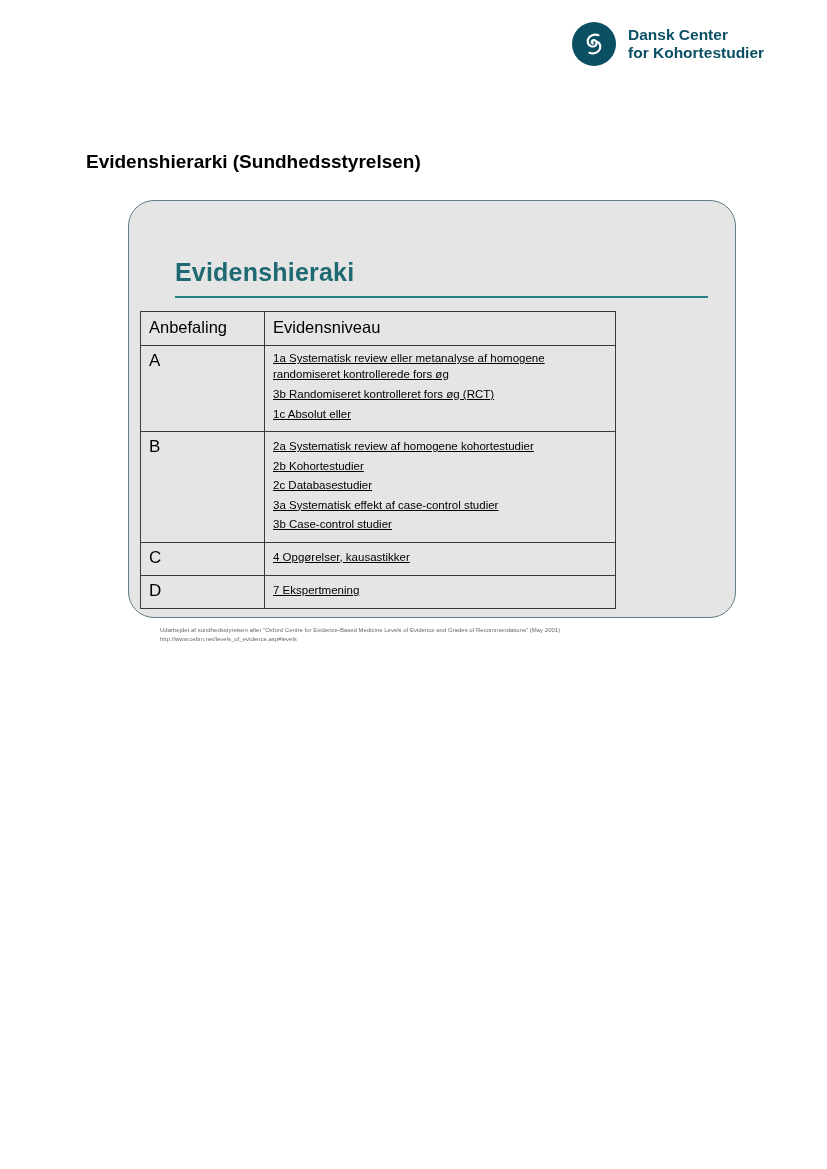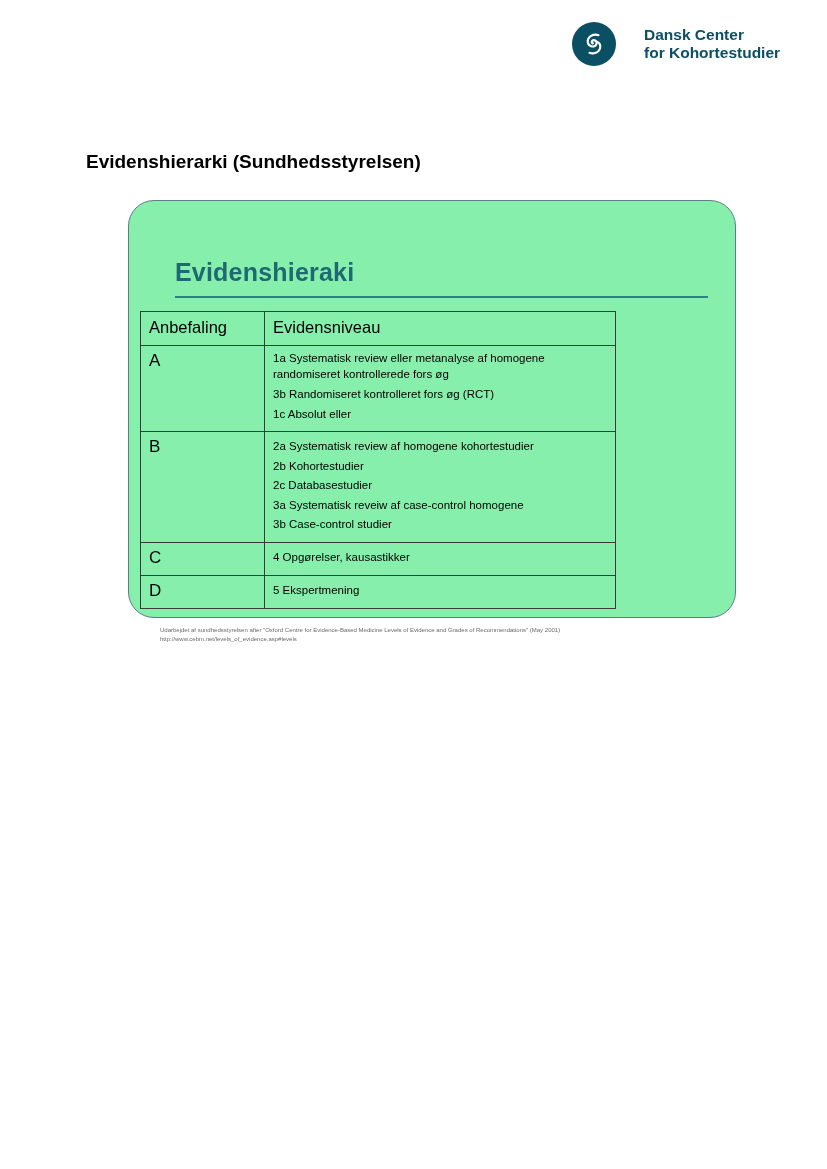--- a/index.html
+++ b/index.html
@@ -16,21 +16,21 @@
     overflow: hidden;
   }
 
   
   .logo-block {
     position: absolute;
     top: 22px;
     left: 572px;
     display: flex;
     align-items: center;
-    gap: 28px;
+    gap: 12px;
   }
   .logo-mark {
     width: 44px;
     height: 44px;
     border-radius: 50%;
     background: #0a4f63;
     display: flex;
     align-items: center;
     justify-content: center;
     flex: none;
@@ -57,21 +57,21 @@
 
   
   .slide {
     position: absolute;
     top: 200px;
     left: 128px;
     width: 608px;
     height: 418px;
     border: 1.5px solid #5f7d86;
     border-radius: 26px;
-    background: #86efac;
+    background: #e5e5e5;
     box-sizing: border-box;
   }
   .slide-title {
     position: absolute;
     top: 57px;
     left: 46px;
     font-size: 25px;
     font-weight: bold;
     color: #1f6a72;
     letter-spacing: 0.2px;
@@ -110,20 +110,21 @@
   }
   .grade-cell {
     font-size: 17px;
     line-height: 20px;
     padding-top: 7px;
   }
   .levels-cell {
     font-size: 11.5px;
     line-height: 19.5px;
     padding-top: 9px;
+    text-decoration: underline;
   }
   .levels-cell .lvl { display: block; }
   .levels-cell .lvl.wrap { line-height: 15.5px; margin-bottom: 3px; }
 
   
   .footnote {
     position: absolute;
     top: 626px;
     left: 160px;
     width: 560px;
@@ -174,34 +175,34 @@
           <span class="lvl">3b Randomiseret kontrolleret fors øg (RCT)</span>
           <span class="lvl">1c Absolut eller</span>
         </td>
       </tr>
       <tr>
         <td class="grade-cell">B</td>
         <td class="levels-cell">
           <span class="lvl">2a Systematisk review af homogene kohortestudier</span>
           <span class="lvl">2b Kohortestudier</span>
           <span class="lvl">2c Databasestudier</span>
-          <span class="lvl">3a Systematisk reveiw af case-control homogene</span>
+          <span class="lvl">3a Systematisk effekt af case-control studier</span>
           <span class="lvl">3b Case-control studier</span>
         </td>
       </tr>
       <tr>
         <td class="grade-cell">C</td>
         <td class="levels-cell">
           <span class="lvl">4 Opgørelser, kausastikker</span>
         </td>
       </tr>
       <tr>
         <td class="grade-cell">D</td>
         <td class="levels-cell">
-          <span class="lvl">5 Ekspertmening</span>
+          <span class="lvl">7 Ekspertmening</span>
         </td>
       </tr>
     </tbody>
   </table>
 </div>
 
 <div class="footnote">
   <div>Udarbejdet af sundhedsstyrelsen after  "Oxford Centre for  Evidence-Based  Medicine Levels of Evidence and Grades of Recommendations" (May 2001)</div>
   <div>http://www.cebm.net/levels_of_evidence.asp#levels</div>
 </div>

